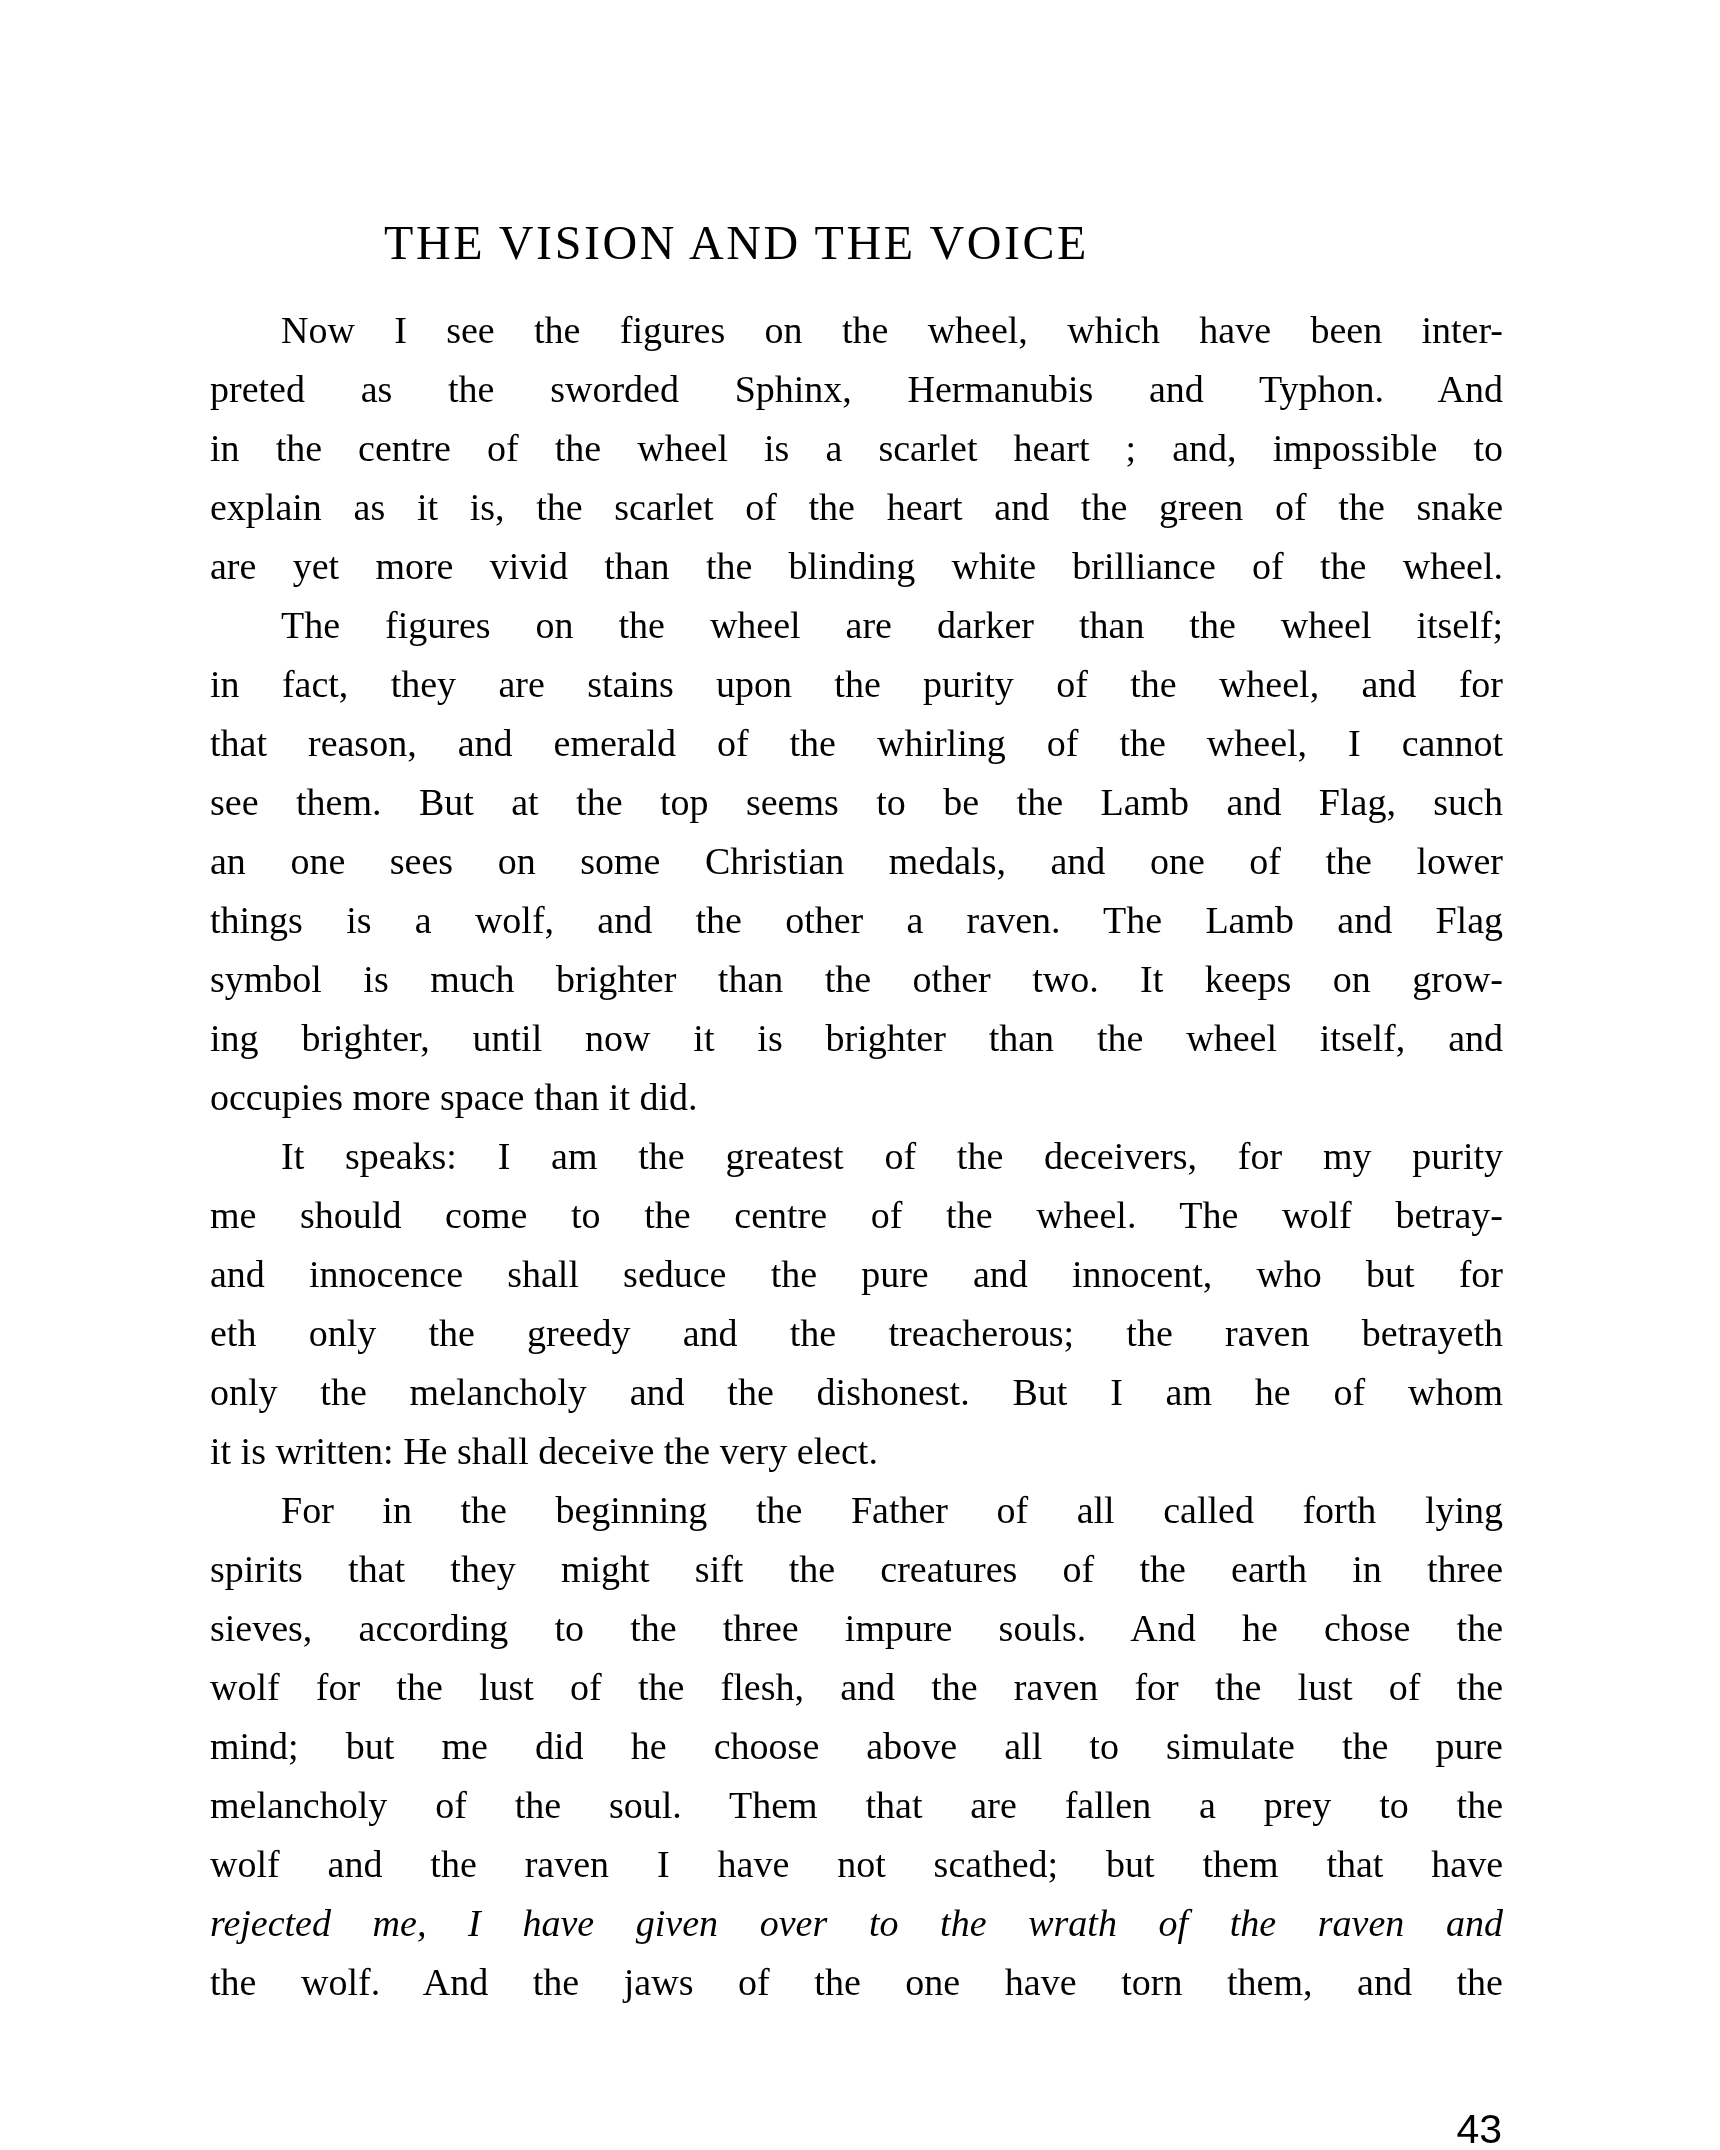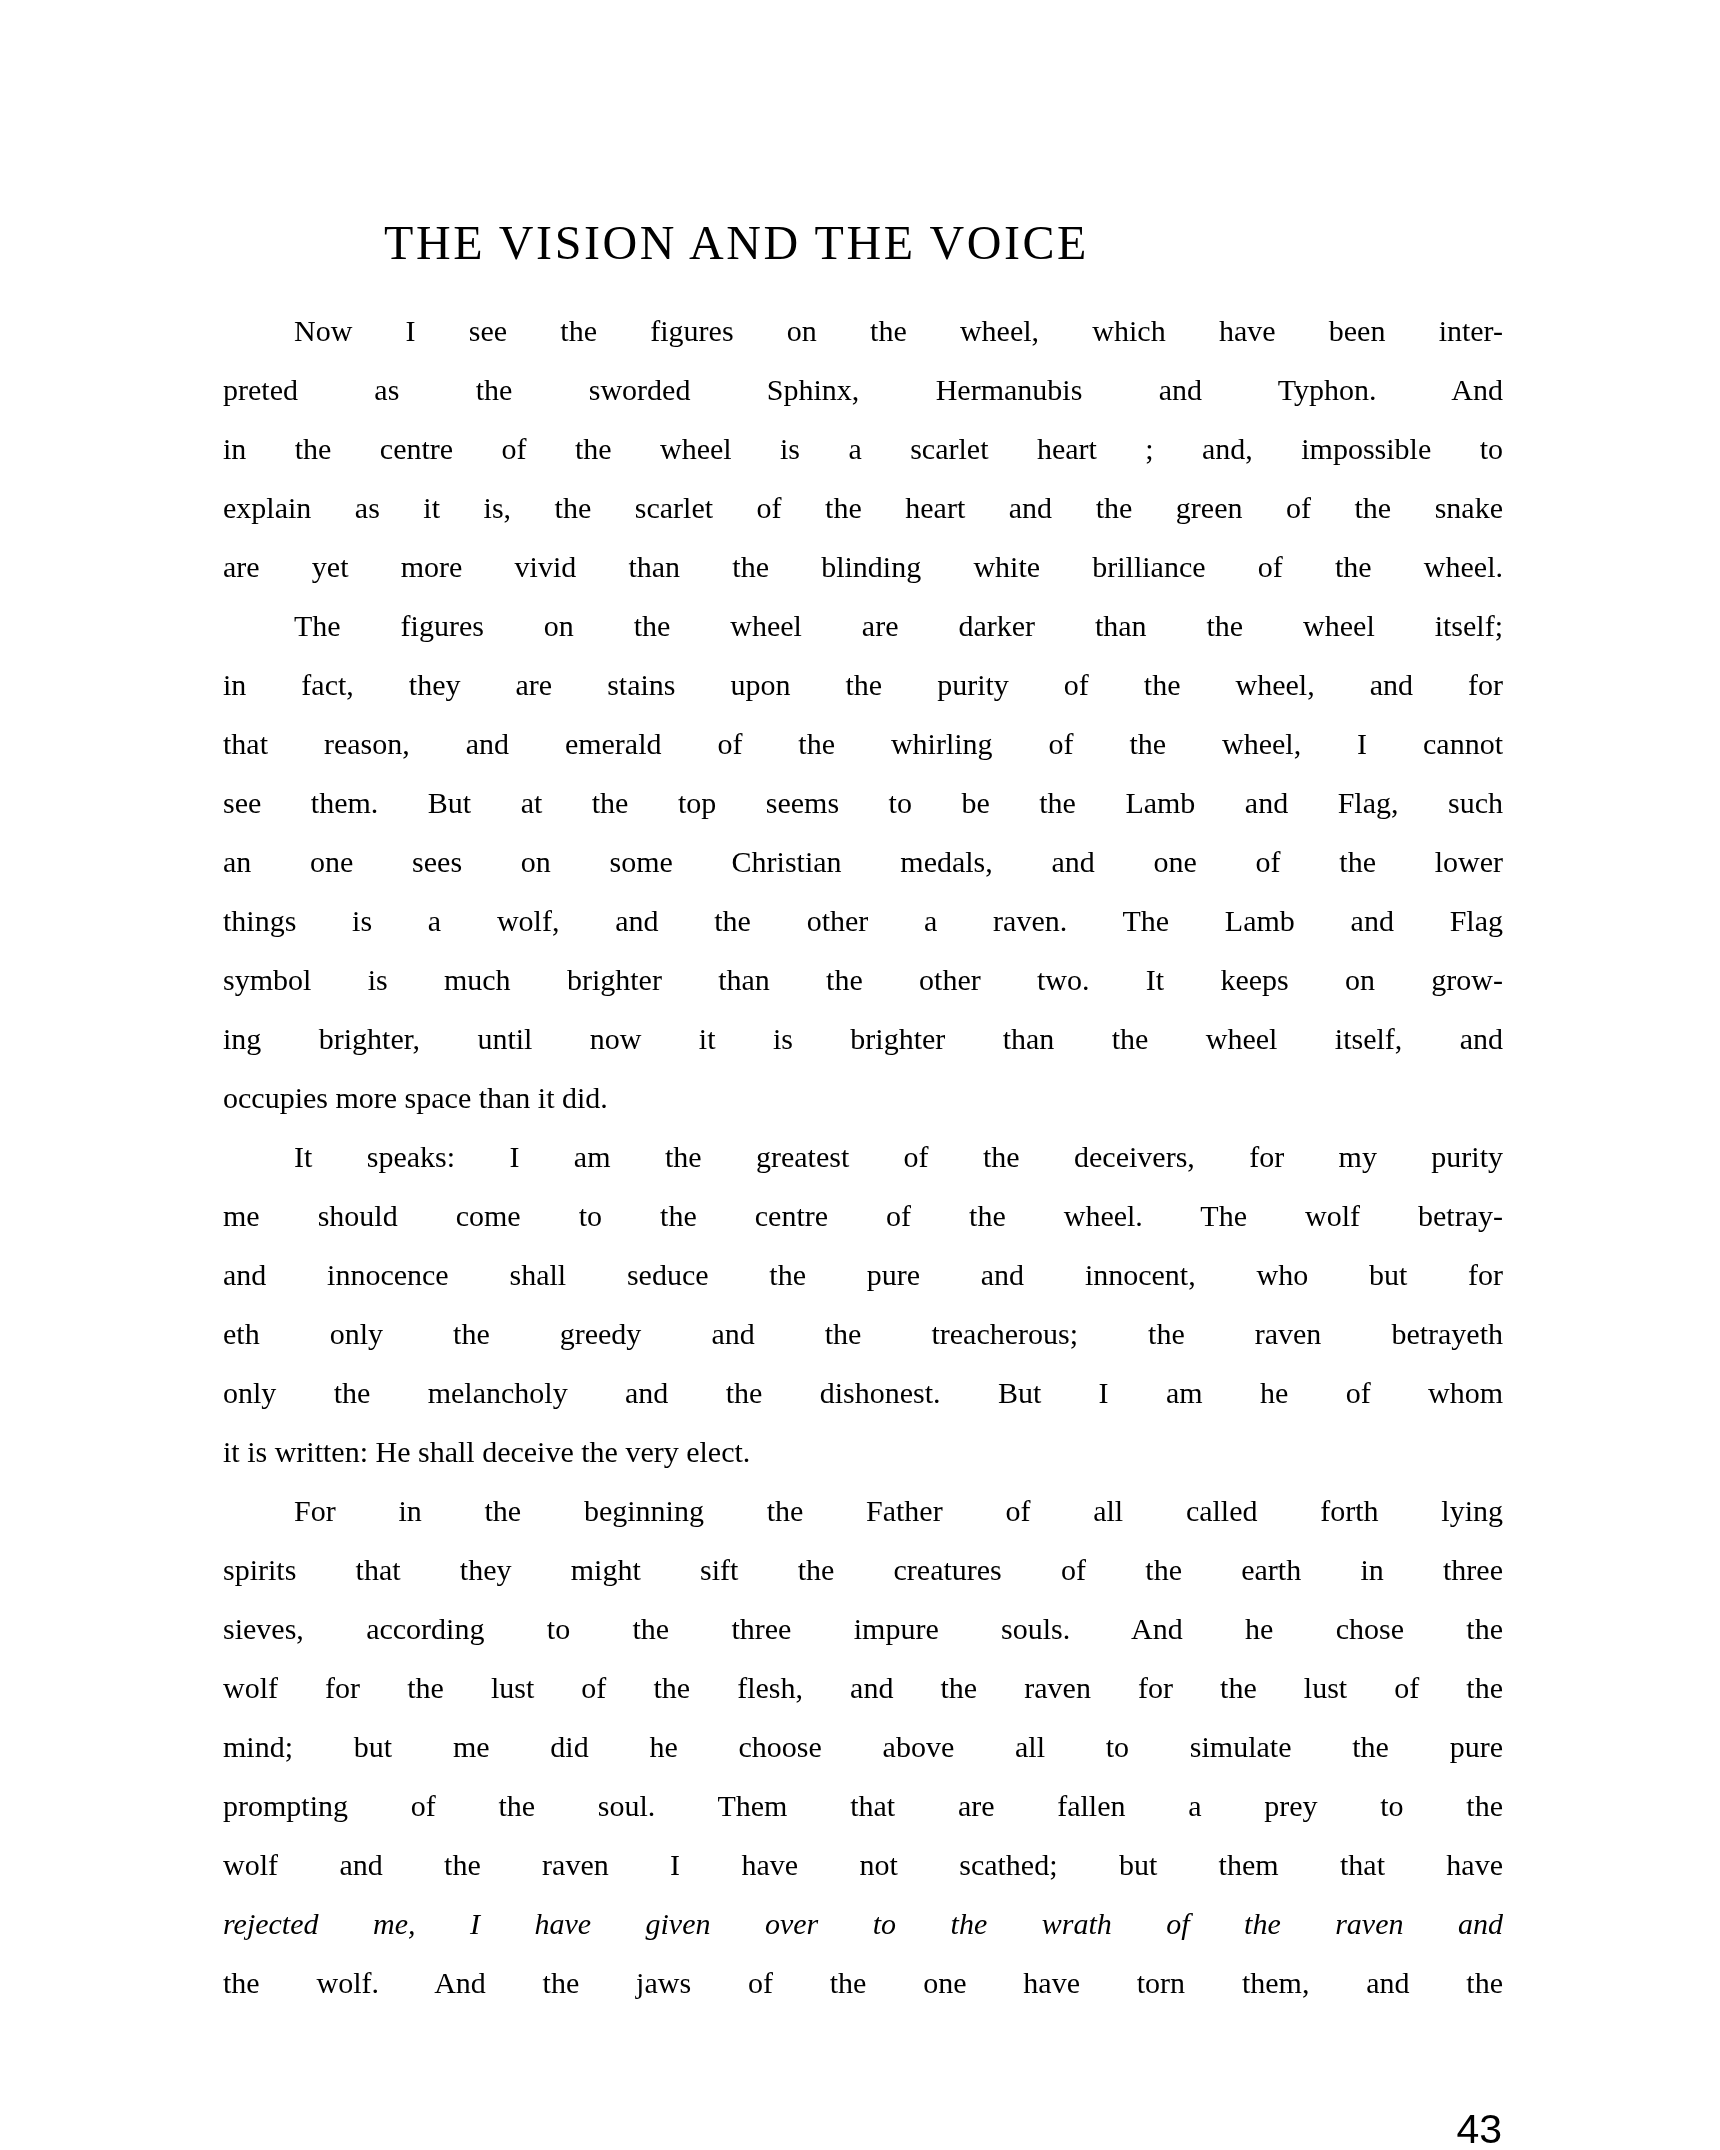--- a/index.html
+++ b/index.html
@@ -38,26 +38,25 @@
     .text-block {
       position: absolute;
       left: 210px;
       top: 301px;
       width: 1293px;
     }
     .line {
       display: block;
       height: 59px;
       line-height: 59px;
-      font-size: 30px;
+      font-size: 38px;
       text-align: justify;
       text-align-last: justify;
       white-space: nowrap;
       overflow: visible;
-      margin-left: 13px;
     }
     .line.indent {
       padding-left: 71px;
     }
     .line.last {
       text-align-last: left;
     }
     .folio {
       position: absolute;
       left: 1419px;
@@ -99,21 +98,21 @@
     <div class="line" style="white-space: normal; overflow: hidden;">and innocence shall seduce the pure and innocent, who but for</div>
     <div class="line" style="white-space: normal; overflow: hidden;">eth only the greedy and the treacherous; the raven betrayeth</div>
     <div class="line" style="white-space: normal; overflow: hidden;">only the melancholy and the dishonest.  But I am he of whom</div>
     <div class="line last" style="white-space: normal; overflow: hidden;">it is written:  He shall deceive the very elect.</div>
 
     <div class="line indent" style="white-space: normal; overflow: hidden;">For in the beginning the Father of all called forth lying</div>
     <div class="line" style="white-space: normal; overflow: hidden;">spirits that they might sift the creatures of the earth in three</div>
     <div class="line" style="white-space: normal; overflow: hidden;">sieves, according to the three impure souls.  And he chose the</div>
     <div class="line" style="white-space: normal; overflow: hidden;">wolf for the lust of the flesh, and the raven for the lust of the</div>
     <div class="line" style="white-space: normal; overflow: hidden;">mind; but me did he choose above all to simulate the pure</div>
-    <div class="line" style="white-space: normal; overflow: hidden;">prompting of the soul.  Them that are fallen a prey to the</div>
+    <div class="line" style="white-space: normal; overflow: hidden;">melancholy of the soul.  Them that are fallen a prey to the</div>
     <div class="line" style="white-space: normal; overflow: hidden;">wolf and the raven I have not scathed; but them that have</div>
     <div class="line" style="white-space: normal; overflow: hidden; font-style: italic;">rejected me, I have given over to the wrath of the raven and</div>
     <div class="line" style="white-space: normal; overflow: hidden;">the wolf.  And the jaws of the one have torn them, and the</div>
 
   </div>
 
   <div class="folio">43</div>
 
 </div>
 

